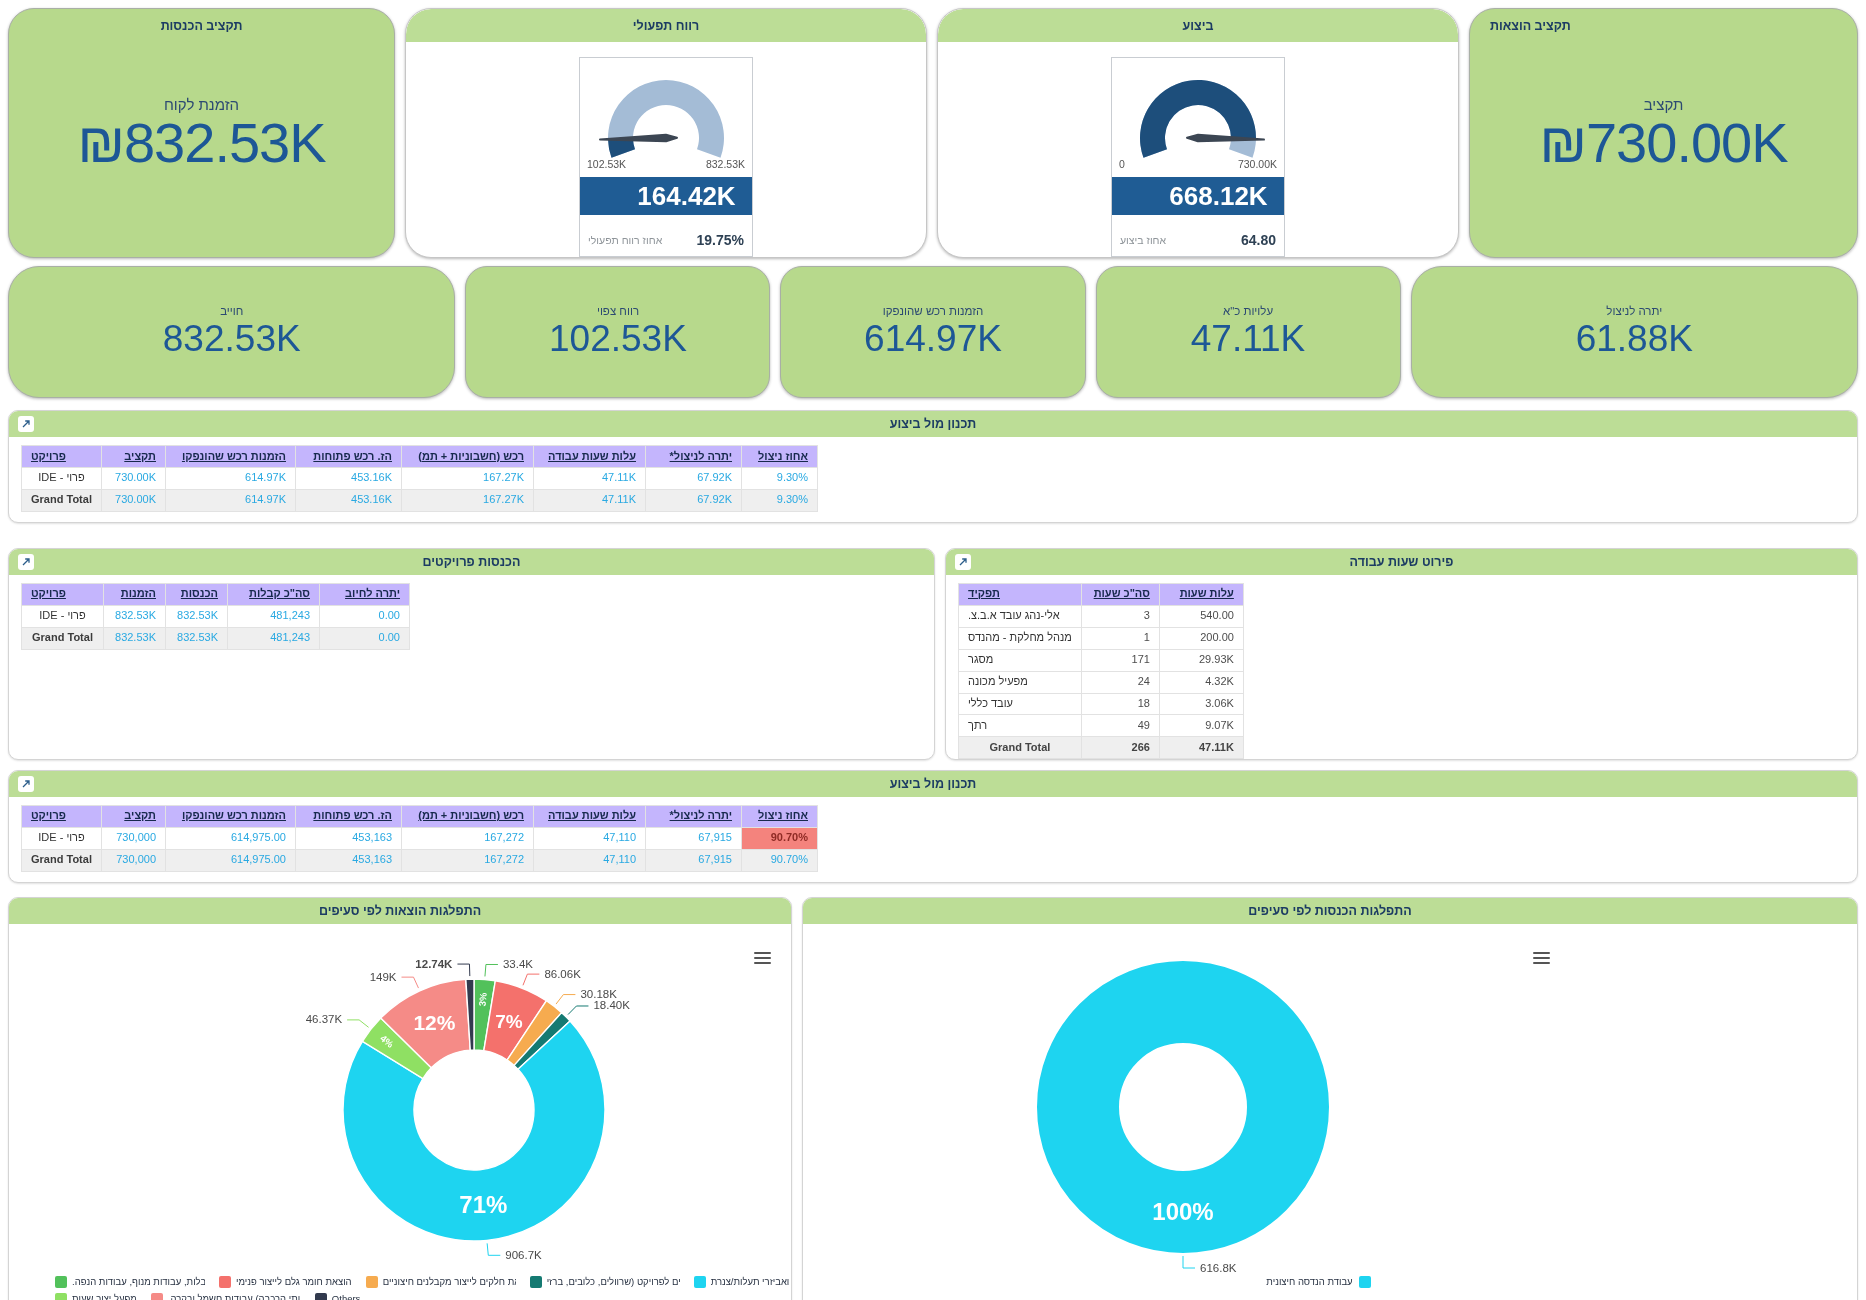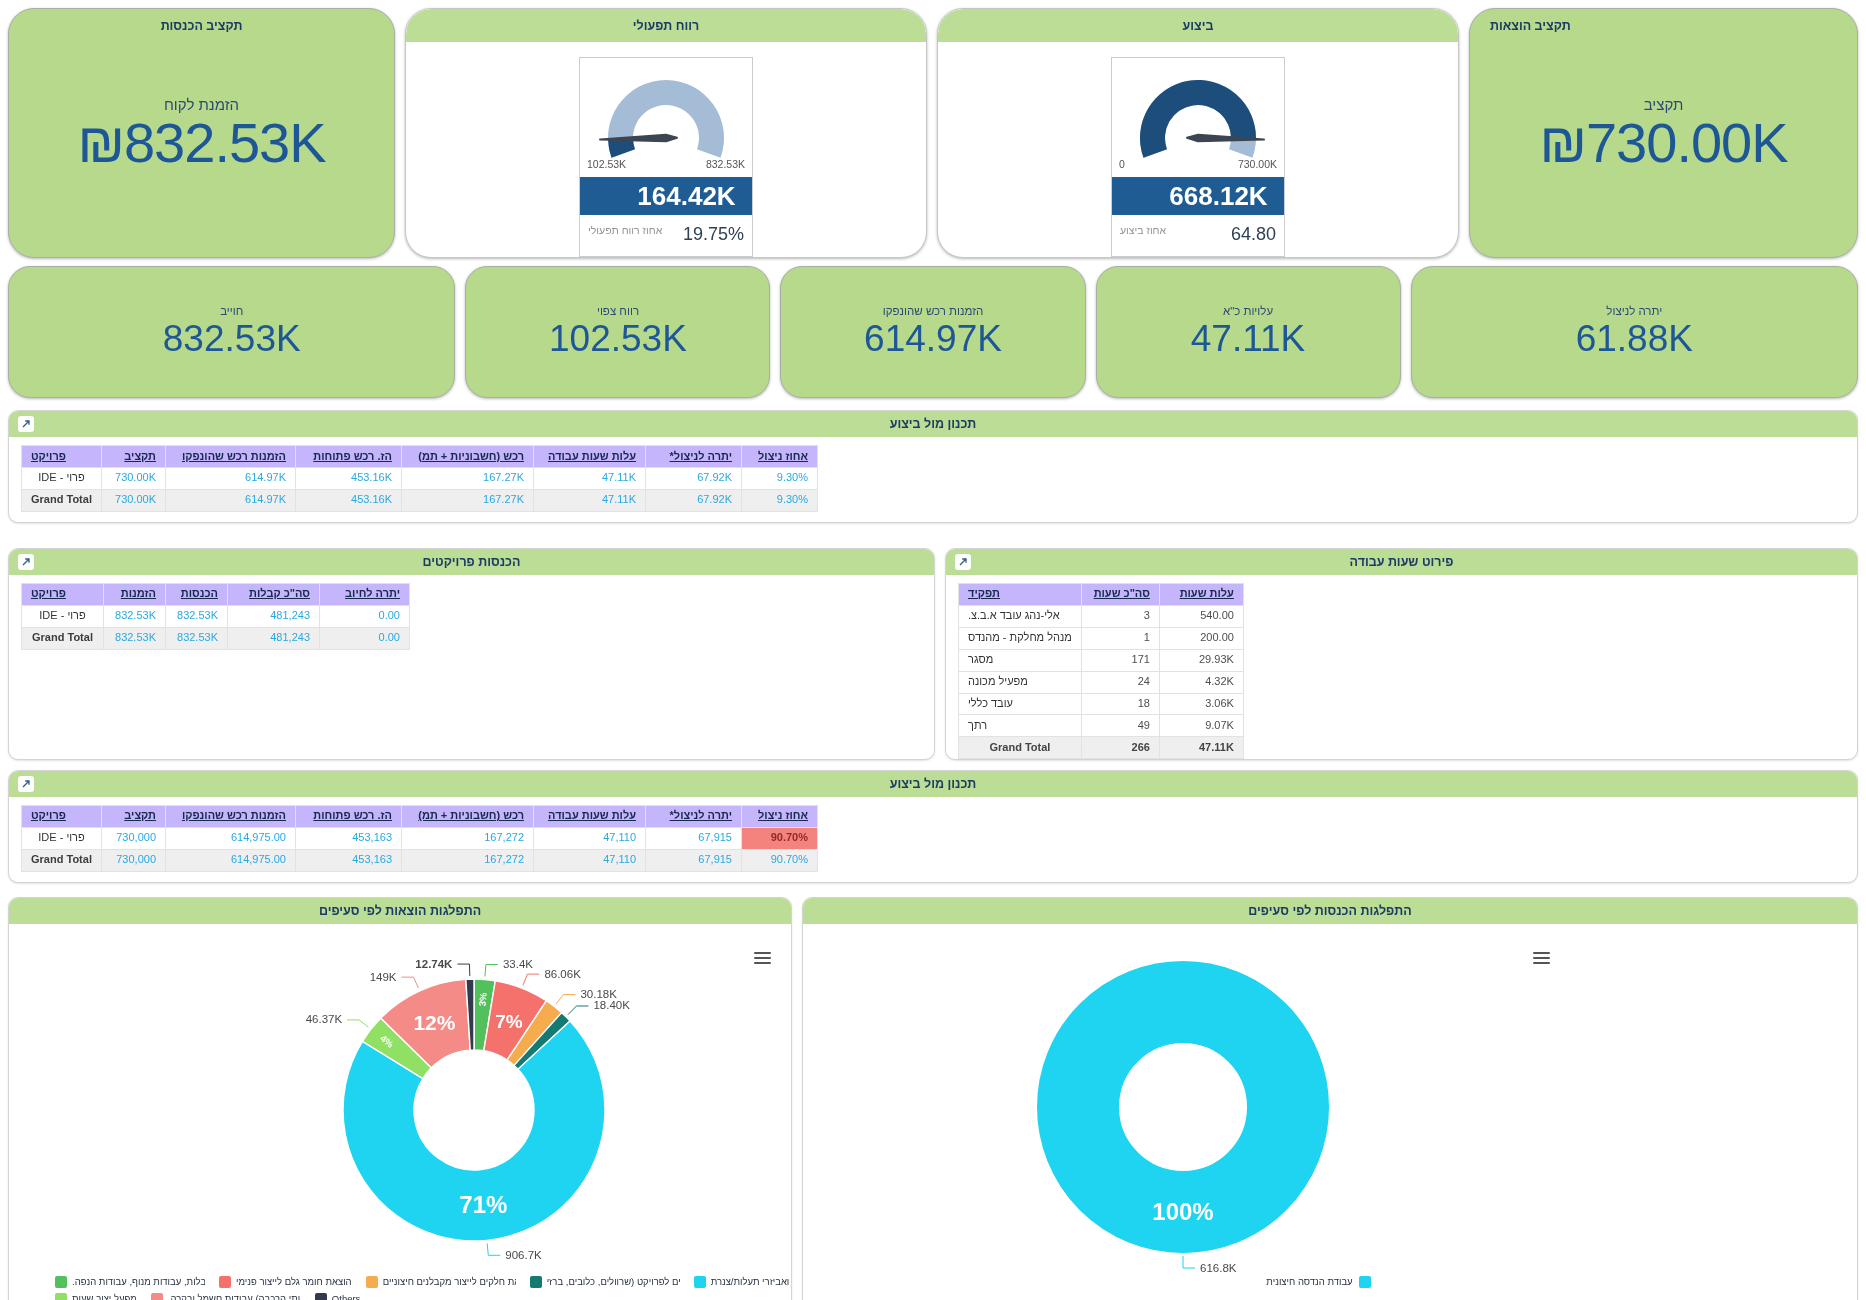--- a/index.html
+++ b/index.html
@@ -19,27 +19,27 @@
   .g-body{position:absolute;inset:0;display:flex;flex-direction:column;align-items:center;justify-content:center;}
   .g-label{font-size:15px;color:#2c4a72;margin-bottom:2px;}
   .g-value{font-size:56px;color:#1d5796;letter-spacing:-1px;line-height:1;}
   
   .gauge-wrap{display:flex;justify-content:center;margin-top:15px;}
   .gauge-frame{width:172px;border:1px solid #c9cdd2;background:#fff;padding-top:8px;}
   .gauge-svg{display:block;margin:0 auto;}
   .gauge-scale{display:flex;justify-content:space-between;width:158px;margin:-12px auto 0;font-size:10.5px;color:#555;}
   .gauge-box{height:38px;background:#1f5c94;color:#fff;font-size:26px;font-weight:bold;
              display:flex;align-items:center;justify-content:center;margin-top:7px;padding-left:41px;}
-  .gauge-foot{display:flex;justify-content:space-between;padding:0 8px;margin-top:9px;height:32px;}
+  .gauge-foot{display:flex;justify-content:space-between;align-items:center;padding:0 8px;margin-top:9px;height:32px;}
   .gf-label{font-size:10.5px;color:#8e9499;}
-  .gf-value{font-size:18px;font-weight:normal;color:#2e4154;}
+  .gf-value{font-size:14px;font-weight:bold;color:#2e4154;}
   
   .r2{height:132px;margin-bottom:12px;}
   .r2 .card{border-radius:22px;flex:1;display:flex;flex-direction:column;align-items:center;justify-content:center;}
-  .r2 .w1,.r2 .w5{flex:1.47;}
+  .r2 .w1,.r2 .w5{flex:1.47;border-radius:31px;}
   .k-label{font-size:11.5px;color:#2c4a72;margin-bottom:2px;}
   .k-value{font-size:37px;color:#1d5796;line-height:1.1;}
   
   .panel{background:#fff;border:1px solid #d4d4d4;border-radius:10px;box-shadow:0 1px 2px rgba(0,0,0,.12);
          position:relative;overflow:hidden;}
   .sec-head{height:26px;background:#bcdd96;position:relative;display:flex;align-items:center;justify-content:center;
             font-size:12.5px;font-weight:bold;color:#1c3c63;}
   .export-icon{position:absolute;left:9px;top:5px;width:16px;height:16px;background:#fff;border-radius:3px;
                display:flex;align-items:center;justify-content:center;cursor:pointer;}
   .sec-body{padding:8px 12px 10px;}

